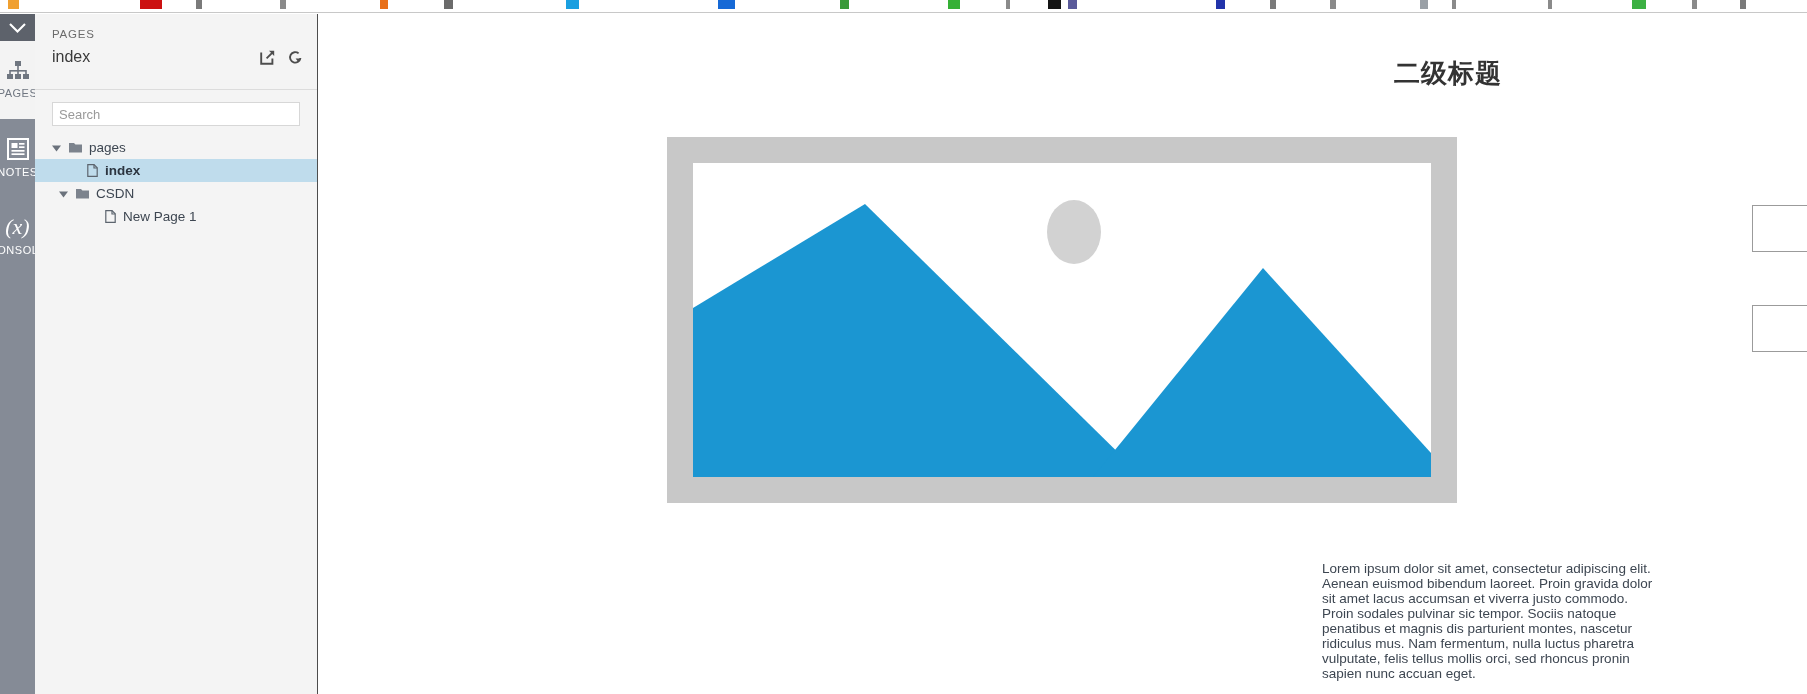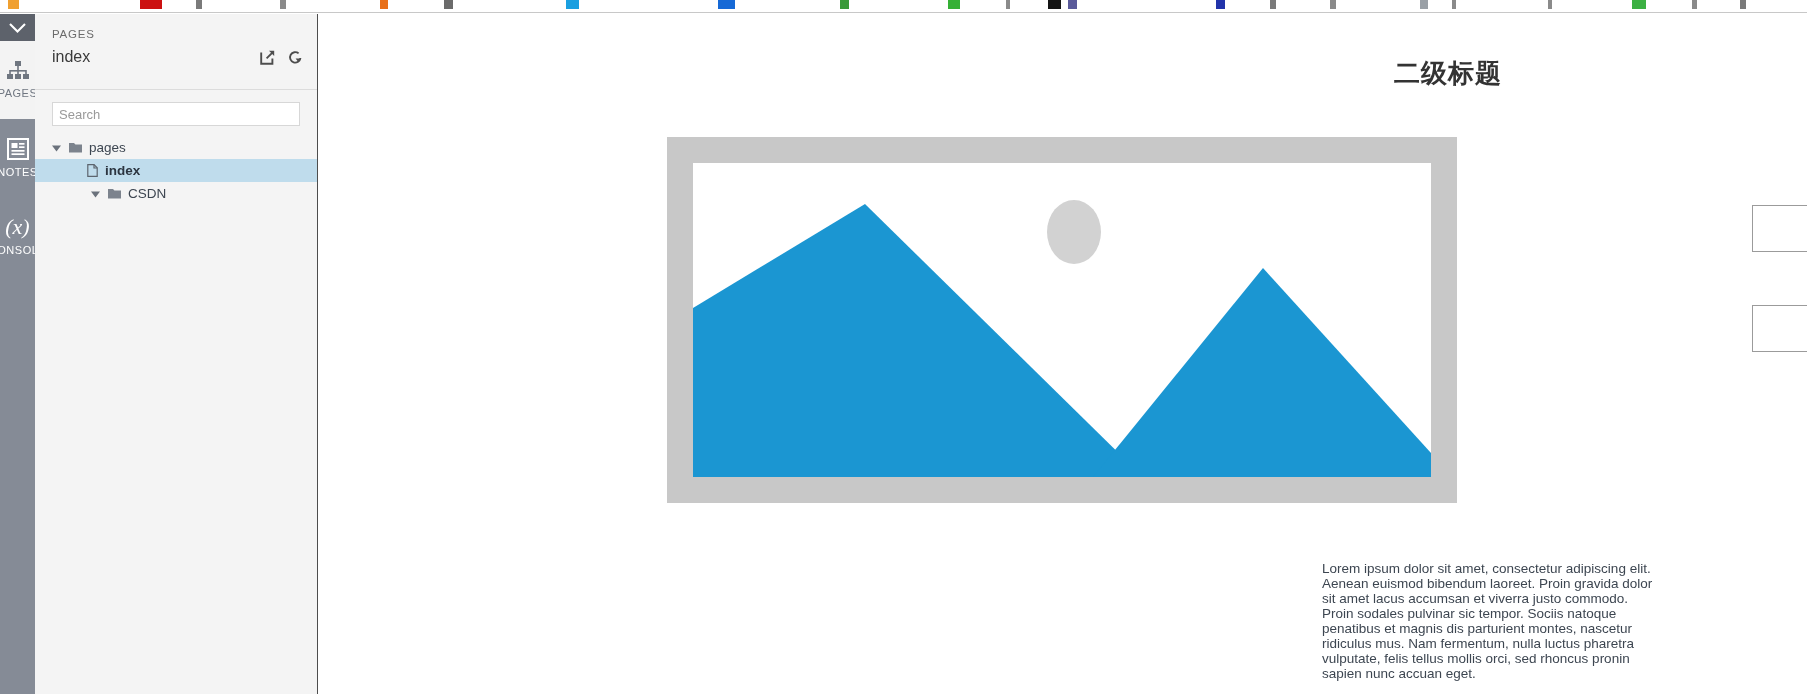--- a/index.html
+++ b/index.html
@@ -266,31 +266,41 @@
       <div class="tree-row selected" style="padding-left: 35px; width: 282px;">
         <span class="twisty"></span>
         <span style="display: inline-flex; align-items: center; margin-left: 4px;">
           <svg width="11" height="13" viewBox="0 0 11 13">
             <path d="M0.8,0.6 L7,0.6 L10.2,3.8 L10.2,12.4 L0.8,12.4 Z" fill="none" stroke="#5c646e" stroke-width="1.2"></path>
             <path d="M7,0.6 L7,4 L10.2,4" fill="none" stroke="#5c646e" stroke-width="1.2"></path>
           </svg>
         </span>
         <span class="tree-label">index</span>
       </div>
-      <div class="tree-row" style="padding-left: 24px; margin-left: 32px;">
+      <div class="tree-row" style="padding-left: 24px;">
         <span class="twisty"><svg width="9" height="7" viewBox="0 0 9 7">
             <polygon points="0,0.6 9,0.6 4.5,6.4" fill="#6b727c"></polygon>
           </svg></span>
         <span style="display: inline-flex; align-items: center; margin-left: 4px;">
           <svg width="13" height="11" viewBox="0 0 13 11">
             <path d="M0,1 L5,1 L6.4,2.6 L13,2.6 L13,10.4 L0,10.4 Z" fill="#7c838d"></path>
           </svg>
         </span>
         <span class="tree-label">CSDN</span>
       </div>
+      <div class="tree-row" style="padding-left: 53px;">
+        <span class="twisty"></span>
+        <span style="display: inline-flex; align-items: center; margin-left: 4px;">
+          <svg width="11" height="13" viewBox="0 0 11 13">
+            <path d="M0.8,0.6 L7,0.6 L10.2,3.8 L10.2,12.4 L0.8,12.4 Z" fill="none" stroke="#5c646e" stroke-width="1.2"></path>
+            <path d="M7,0.6 L7,4 L10.2,4" fill="none" stroke="#5c646e" stroke-width="1.2"></path>
+          </svg>
+        </span>
+        <span class="tree-label">New Page 1</span>
+      </div>
     </div>
 </div>
 
 <div id="canvas">
 
   <div id="wire-heading">二级标题</div>
 
   <div id="image-placeholder">
     <div id="image-inner">
       <svg width="100%" height="100%" viewBox="0 0 738 314" preserveAspectRatio="none">

